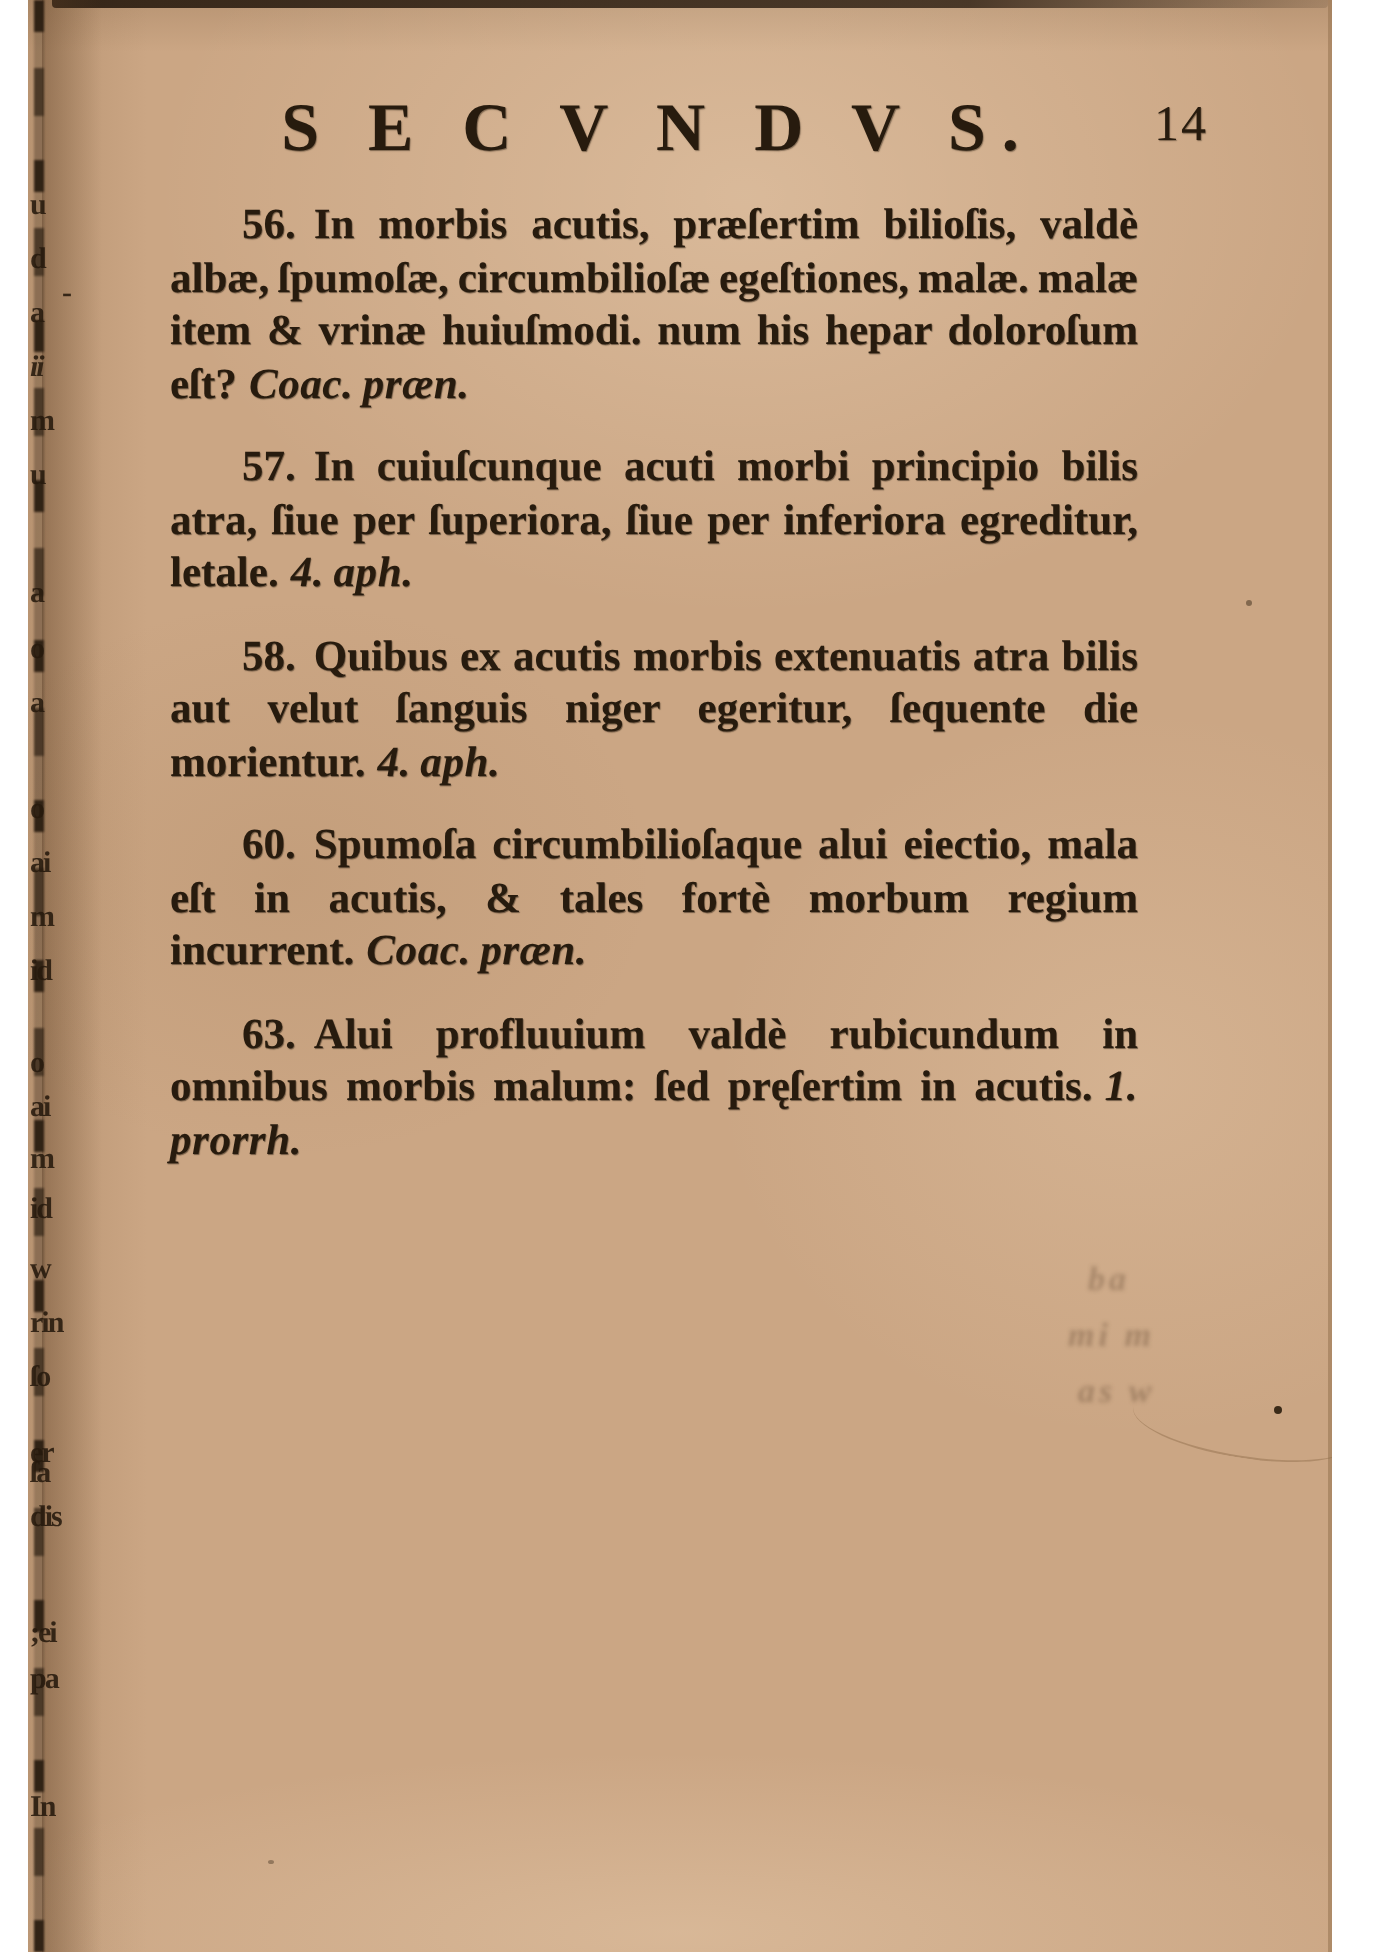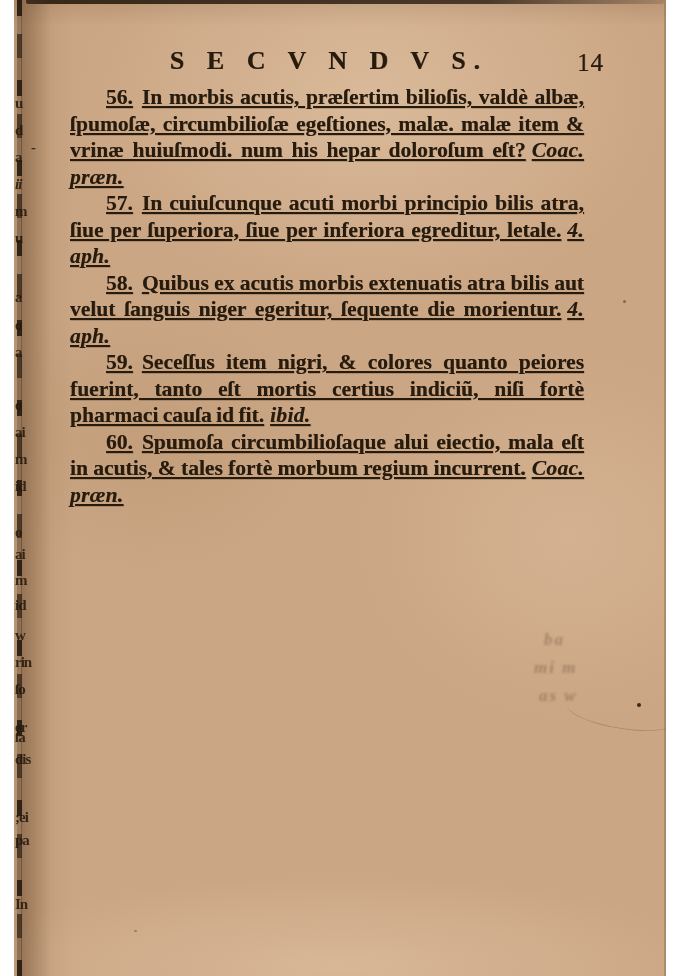--- a/index.html
+++ b/index.html
@@ -58,40 +58,40 @@
     letter-spacing:2px;
     white-space:nowrap;
   }
   .header{
     position:absolute;left:56px;top:46px;width:518px;height:34px;
     color:#271b0e;
   }
   .running-title{
     position:absolute;left:0;right:0;top:0;
     text-align:center;
-    font-size:26px;font-weight:700;
+    font-size:34px;font-weight:700;
     letter-spacing:8px;
     text-shadow:0.4px 0.4px 0.6px rgba(39,27,14,0.5);
     white-space:nowrap;
   }
   .page-number{
     position:absolute;right:-16px;top:3px;
     font-size:25px;font-weight:400;
     letter-spacing:1px;
     text-shadow:0.4px 0.4px 0.6px rgba(39,27,14,0.5);
   }
   .textblock{
     position:absolute;left:56px;top:84px;width:514px;
     font-size:21.5px;line-height:26.5px;font-weight:700;
     color:#271b0e;
     text-align:justify;
     word-spacing:-1px;
     text-shadow:0.35px 0.35px 0.5px rgba(39,27,14,0.55);
   }
-  .textblock p{margin:0;text-indent:36px;text-decoration:underline;}
+  .textblock p{margin:15px;text-indent:36px;}
   .pnum{margin-right:9px;}
   .pref{font-style:italic;margin-left:6px;letter-spacing:0.3px;}
   .crease{
     position:absolute;left:552px;top:696px;width:112px;height:32px;
     border-bottom:1px solid rgba(130,96,62,0.55);
     border-radius:50%;
     transform:rotate(9deg);
     opacity:0.7;
   }
   .speck{position:absolute;border-radius:50%;background:#3a2a18;}
@@ -177,26 +177,26 @@
       <div class="page-number">14</div>
     </div>
 
     <div class="textblock">
   <p><span class="pnum">56.</span><span class="ptext">In morbis acutis, præſertim bilioſis, valdè albæ, ſpumoſæ, circumbilioſæ egeſtiones, malæ. malæ item &amp; vrinæ huiuſmodi. num his hepar doloroſum eſt?</span><span class="pref">Coac. præn.</span></p>
 
   <p><span class="pnum">57.</span><span class="ptext">In cuiuſcunque acuti morbi principio bilis atra, ſiue per ſuperiora, ſiue per inferiora egreditur, letale.</span><span class="pref">4. aph.</span></p>
 
   <p><span class="pnum">58.</span><span class="ptext">Quibus ex acutis morbis extenuatis atra bilis aut velut ſanguis niger egeritur, ſequente die morientur.</span><span class="pref">4. aph.</span></p>
 
-  <p><span class="pnum">59.</span><span class="ptext">Seceſſus item nigri, &amp; colores quanto peiores fuerint, tanto eſt mortis certius indiciũ, niſi fortè pharmaci cauſa id fit.</span><span class="pref">ibid.</span></p>
 
   <p><span class="pnum">60.</span><span class="ptext">Spumoſa circumbilioſaque alui eiectio, mala eſt in acutis, &amp; tales fortè morbum regium incurrent.</span><span class="pref">Coac. præn.</span></p>
 
 
 
+  <p><span class="pnum">63.</span><span class="ptext">Alui profluuium valdè rubicundum in omnibus morbis malum: ſed pręſertim in acutis.</span><span class="pref">1. prorrh.</span></p>
 
 </div>
 
     <div class="crease"></div>
     <div class="speck s1"></div>
     <div class="speck s2"></div>
     <div class="speck s3"></div>
   </div>
 </div>
 

